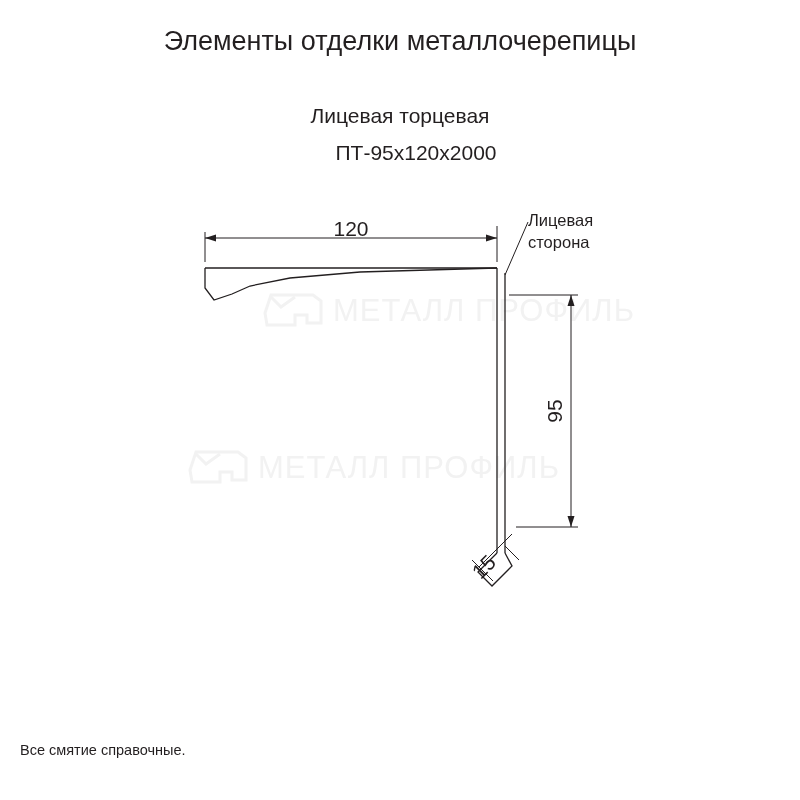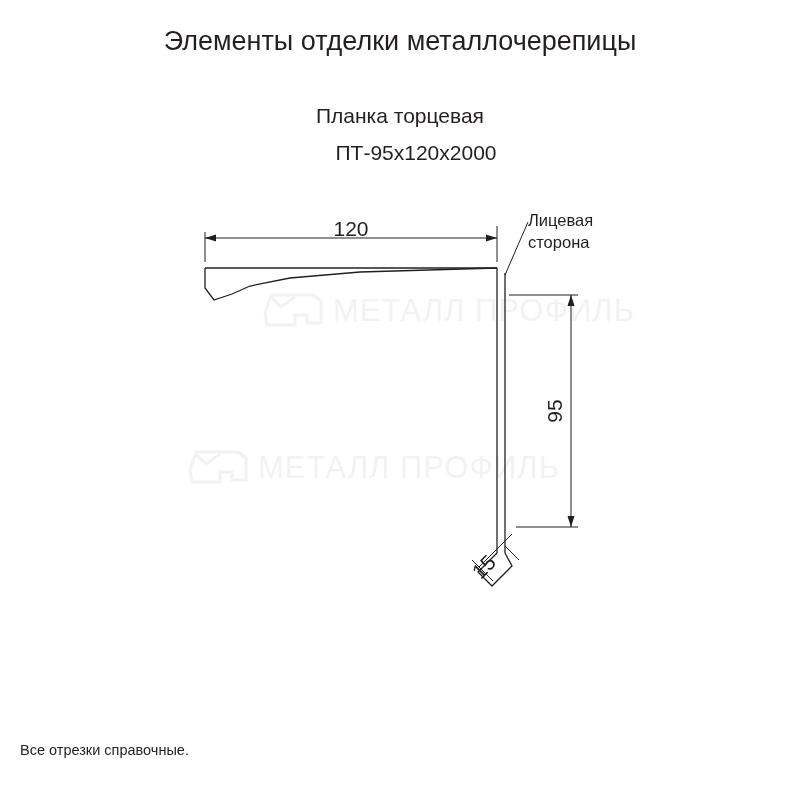--- a/index.html
+++ b/index.html
@@ -76,21 +76,21 @@
     font-size: 16.5px;
     fill: #231f20;
   }
 </style>
 </head>
 <body>
 
 <div class="page">
 
   <div class="title">Элементы отделки металлочерепицы</div>
-  <div class="subtitle1">Планка торцевая</div>
+  <div class="subtitle1">Лицевая торцевая</div>
   <div class="subtitle2">ПТ-95х120х2000</div>
 
   <svg class="drawing" viewBox="0 0 800 800">
 
     <g opacity="1">
       <g transform="translate(265,295)">
         <g>
           <path d="M0,18 L6,0 L48,0 L56,6 L56,28 L42,28 L42,20 L30,20 L30,30 L2,30 Z" fill="none" stroke="#f2f2f2" stroke-width="3"></path>
           <path d="M6,2 L16,12 L30,2" fill="none" stroke="#f2f2f2" stroke-width="3"></path>
         </g>
@@ -148,16 +148,16 @@
     <text class="dim-label" x="489" y="572" text-anchor="middle" transform="rotate(-45 489,572)">15</text>
 
     <g stroke="#231f20" stroke-width="1" fill="none">
       <line x1="505" y1="275" x2="528" y2="222"></line>
     </g>
     <text class="face-label" x="528" y="226">Лицевая</text>
     <text class="face-label" x="528" y="248">сторона</text>
   </svg>
 
   <div class="footnotes">
-    <div class="footnote">Все отрезки справочные.</div>
+    <div class="footnote">Все смятие справочные.</div>
   </div>
 
 </div>
 
 </body></html>

